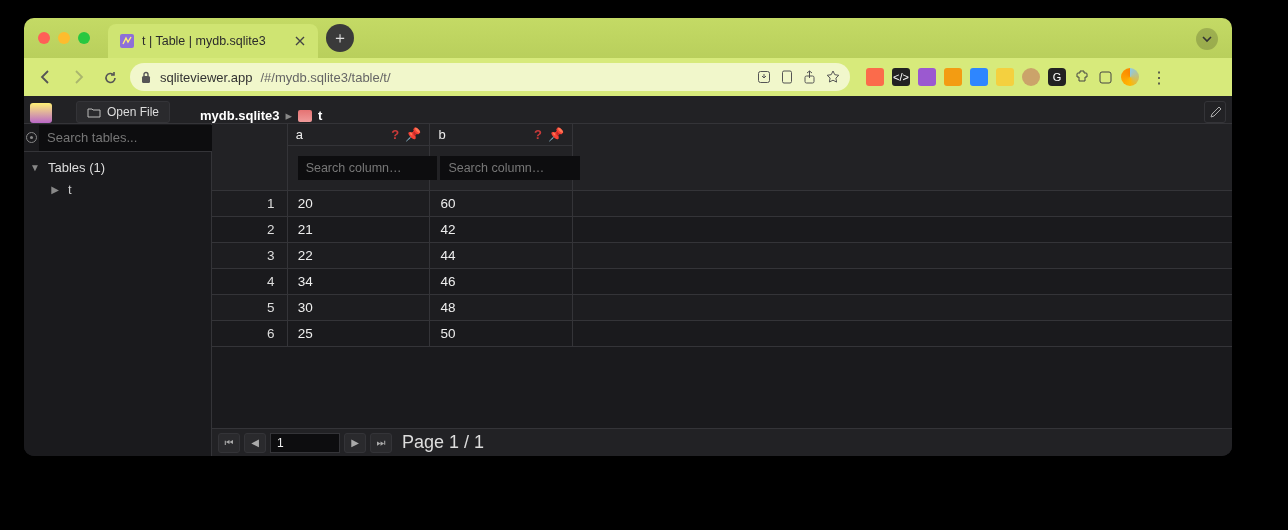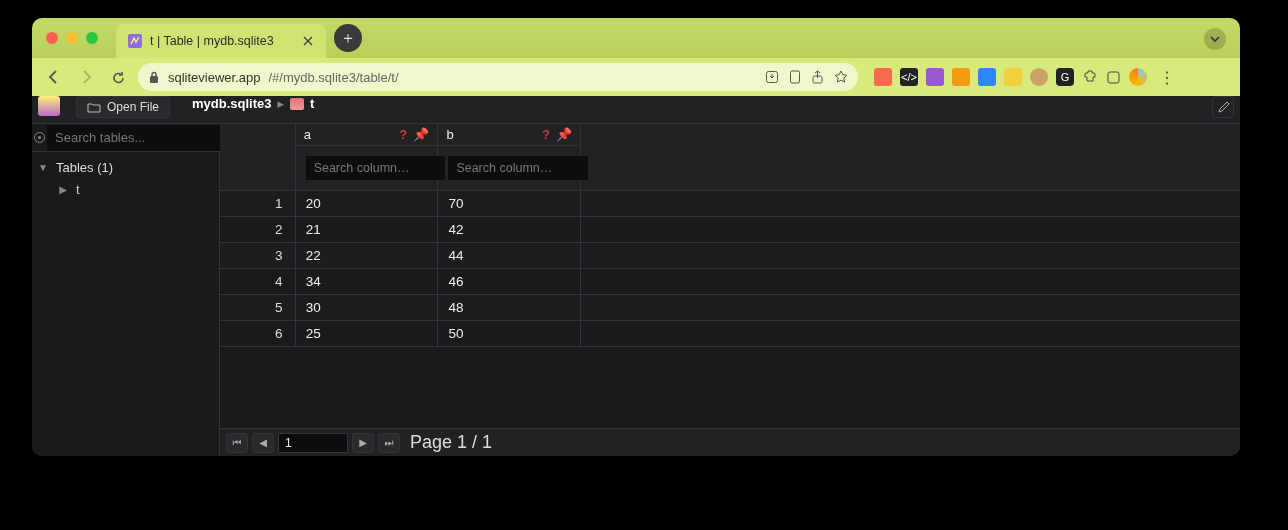--- a/index.html
+++ b/index.html
@@ -26,21 +26,21 @@
     font-size: 13px;
     color: var(--text);
     position: relative;
     display: flex;
     align-items: flex-start;
     justify-content: center;
   }
   .window {
     position: absolute;
     top: 18px;
-    left: 32px;
+    left: 24px;
     width: 1208px;
     height: 438px;
     border-radius: 10px;
     overflow: hidden;
     box-shadow: 0 28px 60px rgba(0,0,0,.8);
     background: var(--dark-1);
     display: flex;
     flex-direction: column;
   }
 
@@ -104,21 +104,21 @@
   .omni-actions { margin-left:auto; display:flex; gap:10px; color:#555; }
   .ext-row { display:flex; align-items:center; gap:8px; margin-left:8px; }
   .ext { width:18px; height:18px; border-radius:3px; display:flex; align-items:center; justify-content:center; font-size:11px; }
 
   
   .app { flex:1; display:flex; flex-direction:column; background:var(--dark-1); min-height:0; }
   .app-topbar {
     height: 28px;
     background: var(--dark-2);
     border-bottom: 1px solid var(--border);
-    display:flex; align-items:flex-start; gap:16px;
+    display:flex; align-items:flex-end; gap:24px;
     padding: 0 6px;
   }
   .app-logo { width:22px; height:20px; background:linear-gradient(#fff176,#ba68c8); border-radius:3px; }
   .open-file { height:22px; padding:0 10px; background:var(--dark-3); border:1px solid var(--border); border-radius:3px; display:flex; align-items:center; gap:6px; font-size:12px; color:#ddd; }
   .breadcrumb { display:flex; align-items:center; gap:6px; margin-left:6px; font-size:13px; }
   .breadcrumb .db-icon { width:14px; height:12px; background:linear-gradient(#e57373,#ef9a9a); border-radius:2px; }
   .breadcrumb b { color:#fff; font-weight:700; }
   .pencil { margin-left:auto; width:22px; height:22px; display:flex; align-items:center; justify-content:center; color:#aaa; border:1px solid var(--border); border-radius:3px; }
 
   .app-body { flex:1; display:flex; min-height:0; }
@@ -367,21 +367,21 @@
                     <input class="colsearch" placeholder="Search column…" style="">
                   </div>
                 </th>
                 <th class="rest"></th>
               </tr>
             </thead>
             <tbody id="grid-body">
                 <tr>
                   <td class="rownum">1</td>
                   <td>20</td>
-                  <td>70</td>
+                  <td>60</td>
                   <td class="rest"></td>
                 </tr>
                 <tr>
                   <td class="rownum">2</td>
                   <td>21</td>
                   <td>42</td>
                   <td class="rest"></td>
                 </tr>
                 <tr>
                   <td class="rownum">3</td>

